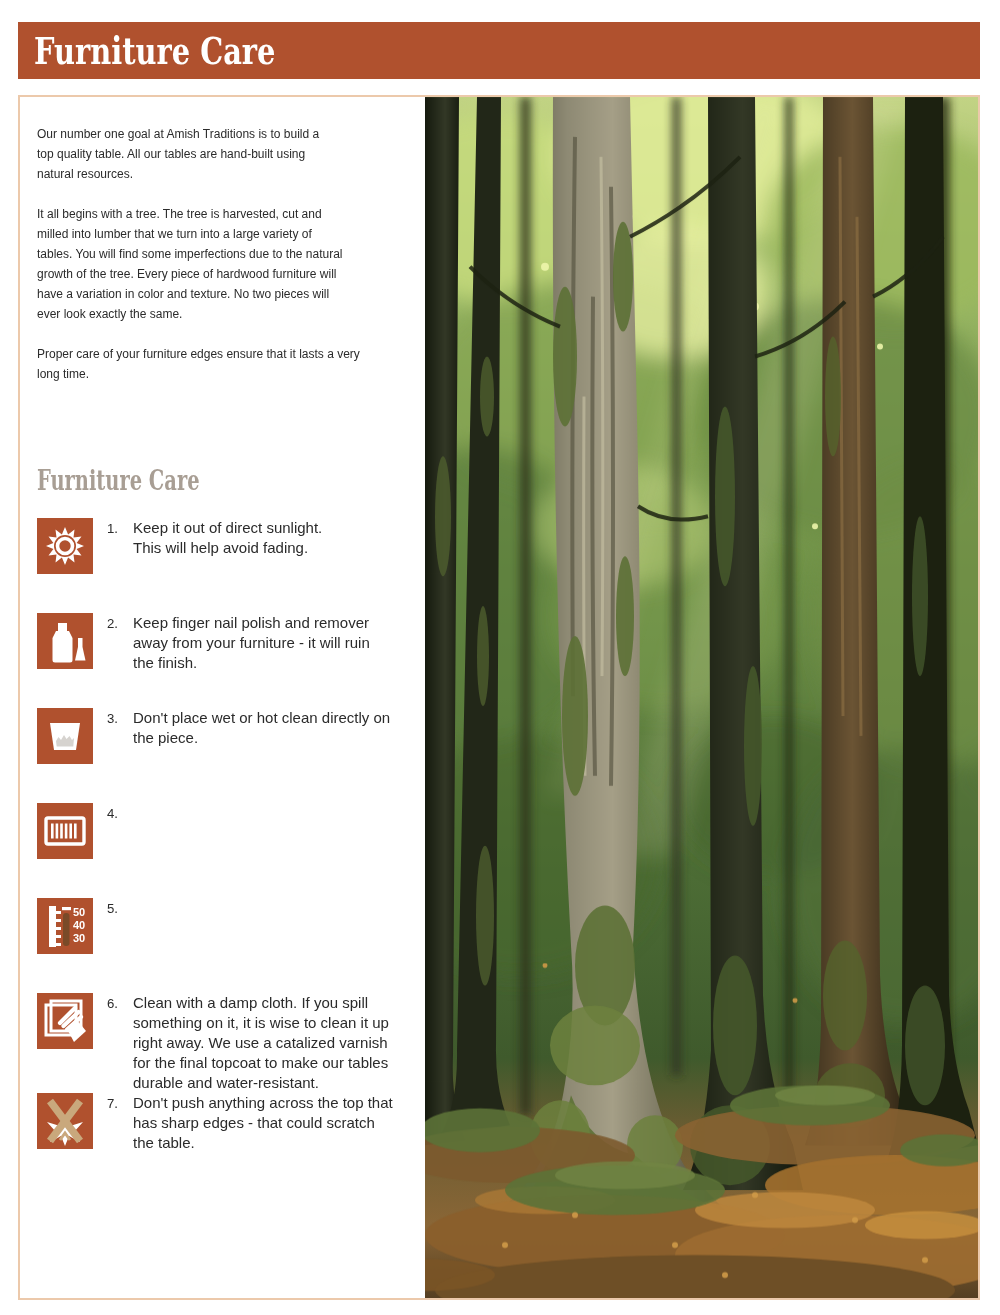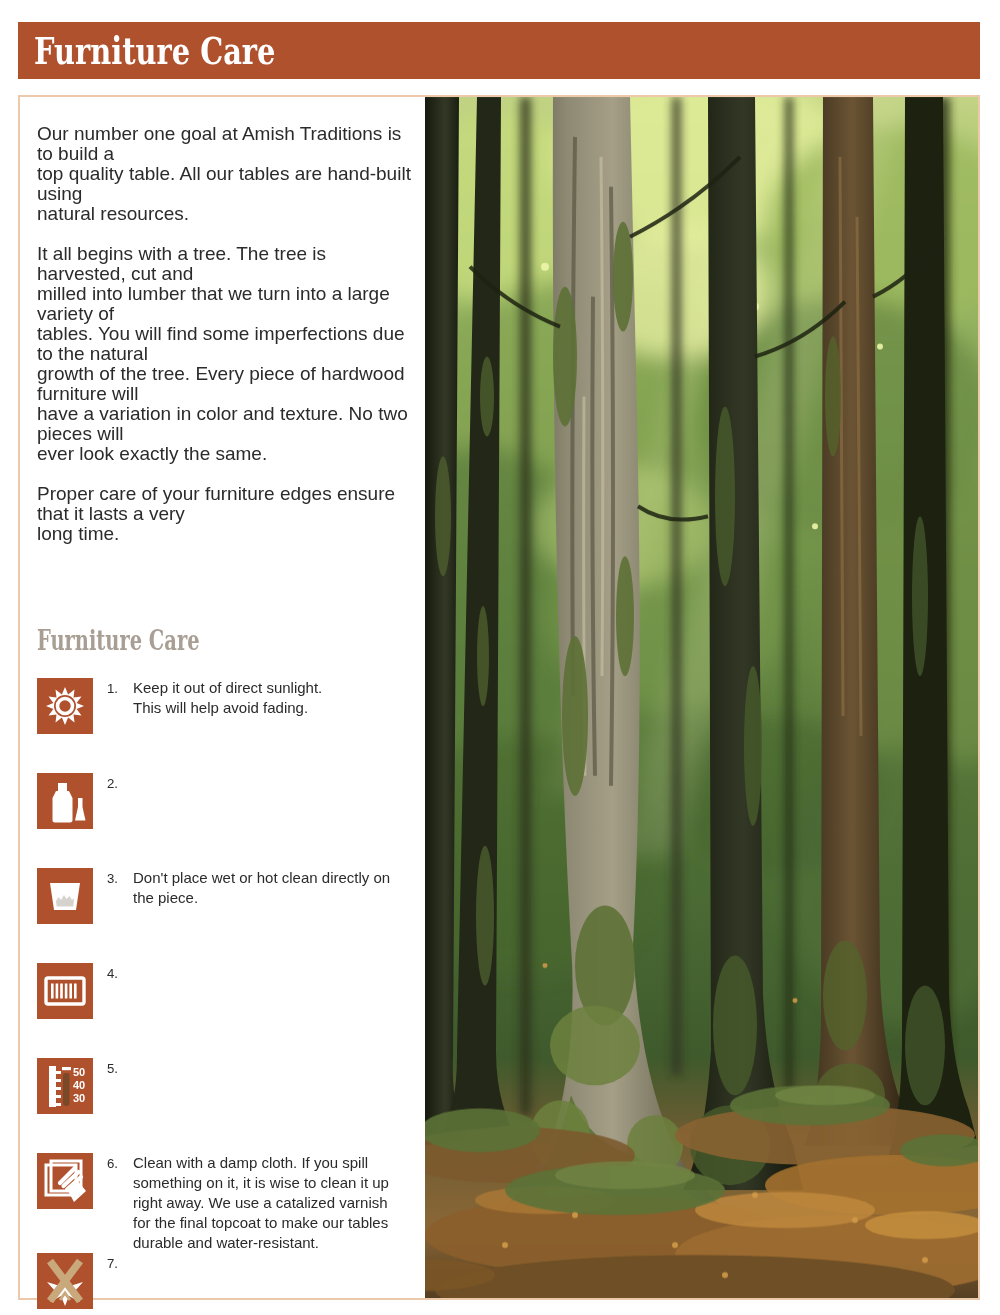--- a/index.html
+++ b/index.html
@@ -11,21 +11,21 @@
   .header-title{display:inline-block;margin:4px 0 0 16px;color:#ffffff;
         font-family:"DejaVu Serif",serif;font-weight:bold;font-size:38px;line-height:50px;
         transform:scaleX(.76);transform-origin:left center;white-space:nowrap;}
 
   
   .content-box{position:absolute;left:18px;top:95px;width:962px;height:1205px;
         border:2px solid #ecc9ab;box-sizing:border-box;background:#ffffff;}
 
   
   .text-col{position:absolute;left:0;top:0;width:405px;padding:27px 10px 0 17px;box-sizing:border-box;}
-  .text-col p{margin:0 0 20px 0;font-size:19px;line-height:20px;white-space:pre-line;}
+  .text-col p{margin:0 0 20px 0;font-size:12px;line-height:20px;white-space:pre-line;}
   .care-heading{display:inline-block;margin:62px 0 0 0;color:#a89e94;
         font-family:"DejaVu Serif",serif;font-weight:bold;font-size:27px;line-height:30px;
         transform:scaleX(.72);transform-origin:left center;white-space:nowrap;}
   .care-list{margin-top:22px;}
   .care-item{display:flex;align-items:flex-start;min-height:95px;}
   .icon-tile{width:56px;height:56px;background:#b0512e;flex:0 0 56px;}
   .icon-tile svg{display:block;width:56px;height:56px;}
   .item-num{width:26px;margin-left:14px;font-size:13.2px;line-height:19px;padding-top:1px;}
   .item-text{flex:1;font-size:15px;line-height:20px;white-space:pre-line;}
 
@@ -77,20 +77,23 @@
         <div class="care-item">
           <div class="icon-tile">
             <svg viewBox="0 0 56 56">
               <rect x="21" y="10" width="9" height="8" fill="#ffffff"></rect>
               <path d="M19 18 h13 l3.5 7 v22 a2.5 2.5 0 0 1 -2.5 2.5 h-15 a2.5 2.5 0 0 1 -2.5 -2.5 V25 z" fill="#ffffff"></path>
               <rect x="41" y="25" width="4.5" height="9" fill="#ffffff"></rect>
               <polygon points="41,34 45.5,34 48.5,47.5 38,47.5" fill="#ffffff"></polygon>
             </svg>
           </div>
           <div class="item-num">2.</div>
+          <div class="item-text">Keep finger nail polish and remover
+away from your furniture - it will ruin
+the finish.</div>
         </div>
 
         <div class="care-item">
           <div class="icon-tile">
             <svg viewBox="0 0 56 56">
               <polygon points="13,15 43,15 39,42 17,42" fill="#ffffff"></polygon>
               <polygon points="19,33 21.5,29 24,32 27,27 29.5,31 32.5,28 35,32 37,30 36.3,38.5 19.7,38.5" fill="#d6d3cf"></polygon>
             </svg>
           </div>
           <div class="item-num">3.</div>
@@ -164,20 +167,23 @@
             <svg viewBox="0 0 56 56">
               <polygon fill="#ffffff" points="28,25 33,33 46,29 37,39 43,49 32,43 28,53 24,43 13,49 19,39 10,29 23,33"></polygon>
               <g stroke="#c9a87c" stroke-width="7.5" stroke-linecap="butt">
                 <line x1="13" y1="8" x2="43" y2="48"></line>
                 <line x1="43" y1="8" x2="13" y2="48"></line>
               </g>
               <path d="M23 47 l5 -7 l5 7" fill="none" stroke="#c9a87c" stroke-width="3"></path>
             </svg>
           </div>
           <div class="item-num">7.</div>
+          <div class="item-text">Don't push anything across the top that
+has sharp edges - that could scratch
+the table.</div>
         </div>
 
       </div>
     </div>
 
     <div class="photo">
       <svg viewBox="0 0 553 1203" preserveAspectRatio="none">
         <defs>
           <linearGradient id="bgGrad" x1="0" y1="0" x2="0" y2="1">
             <stop offset="0" stop-color="#c2d384"></stop>

